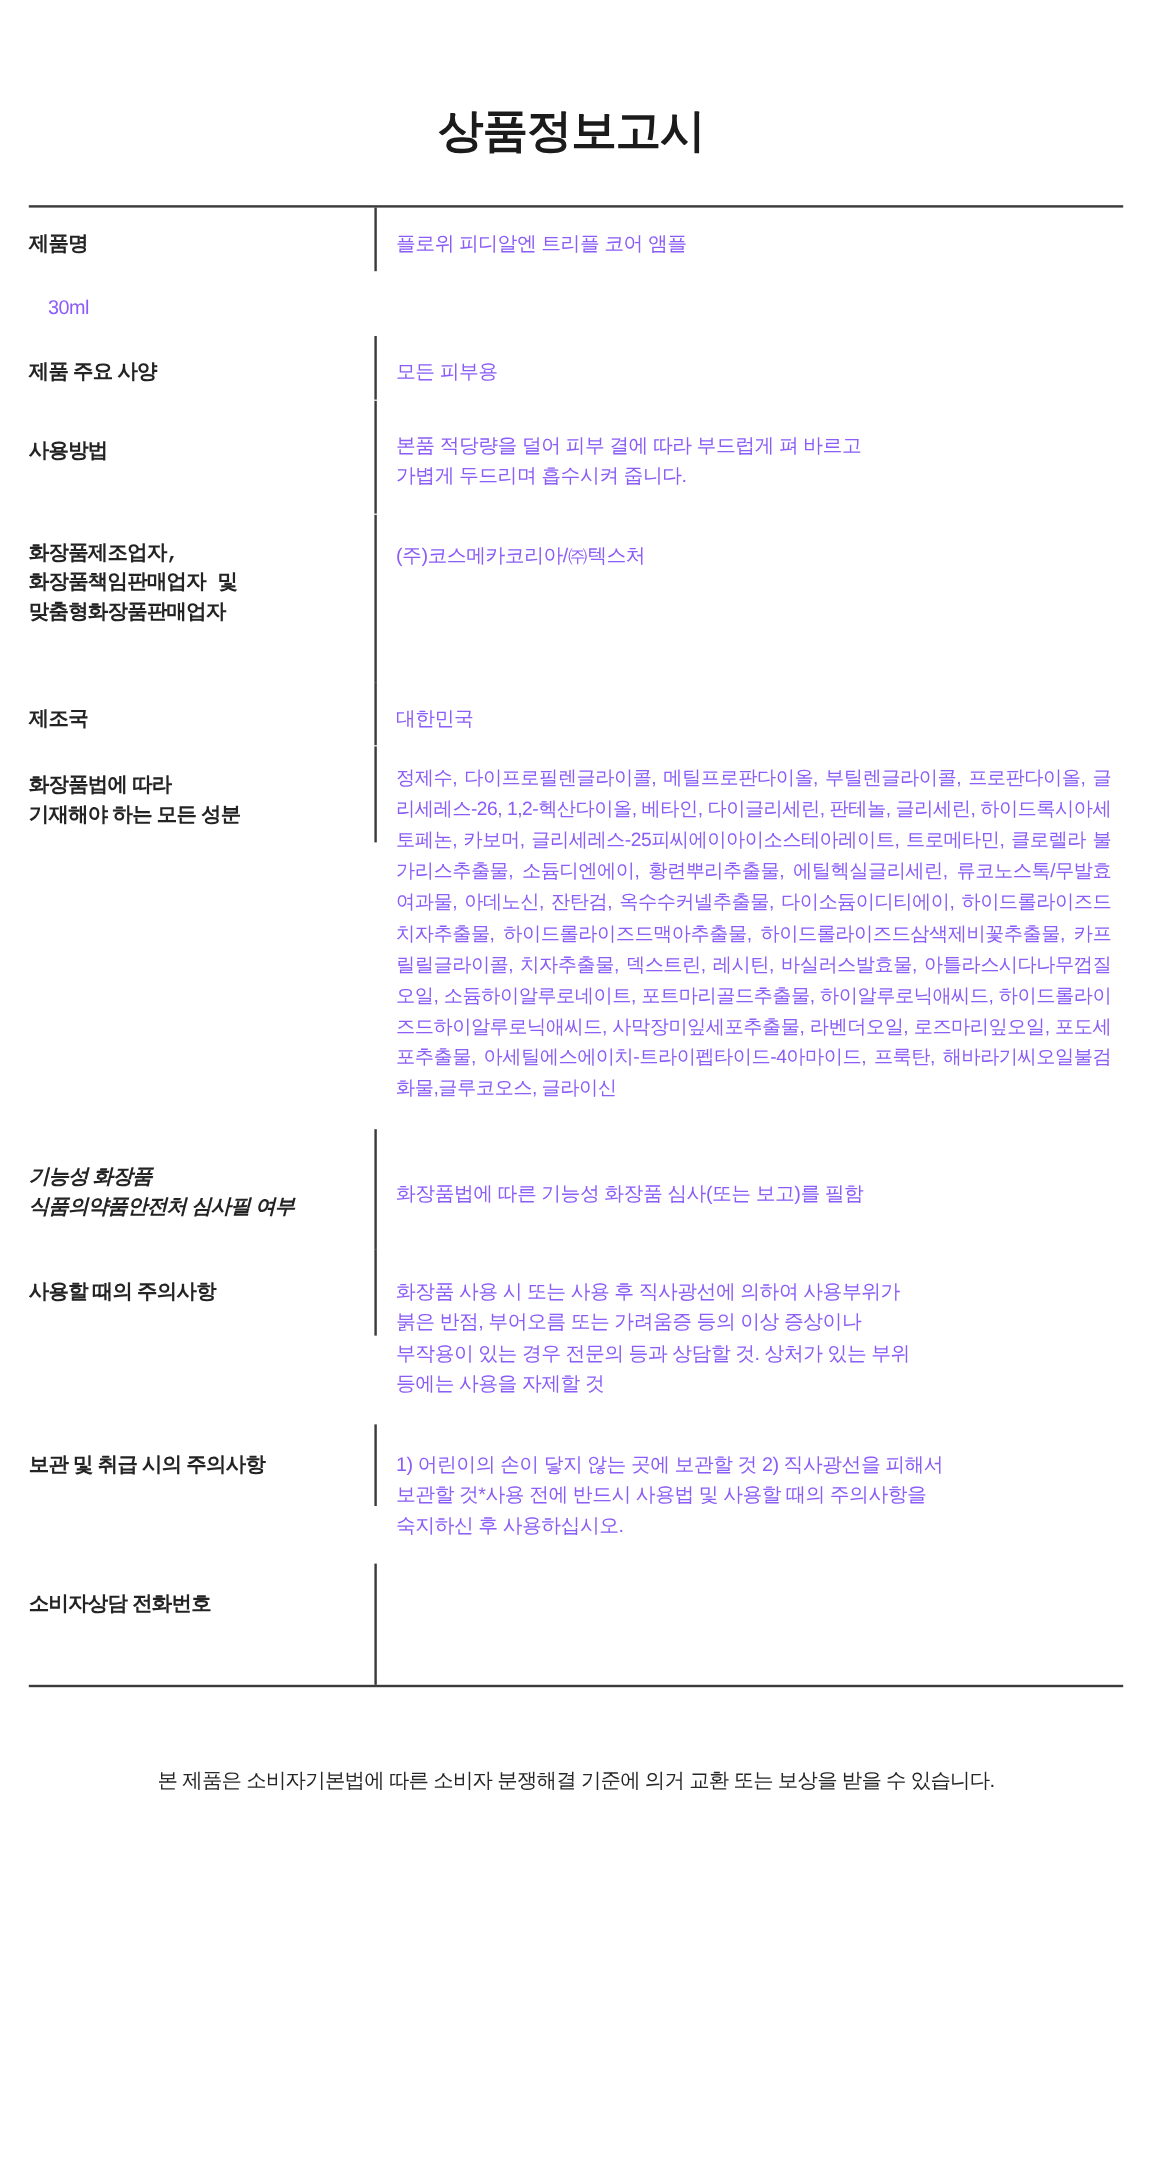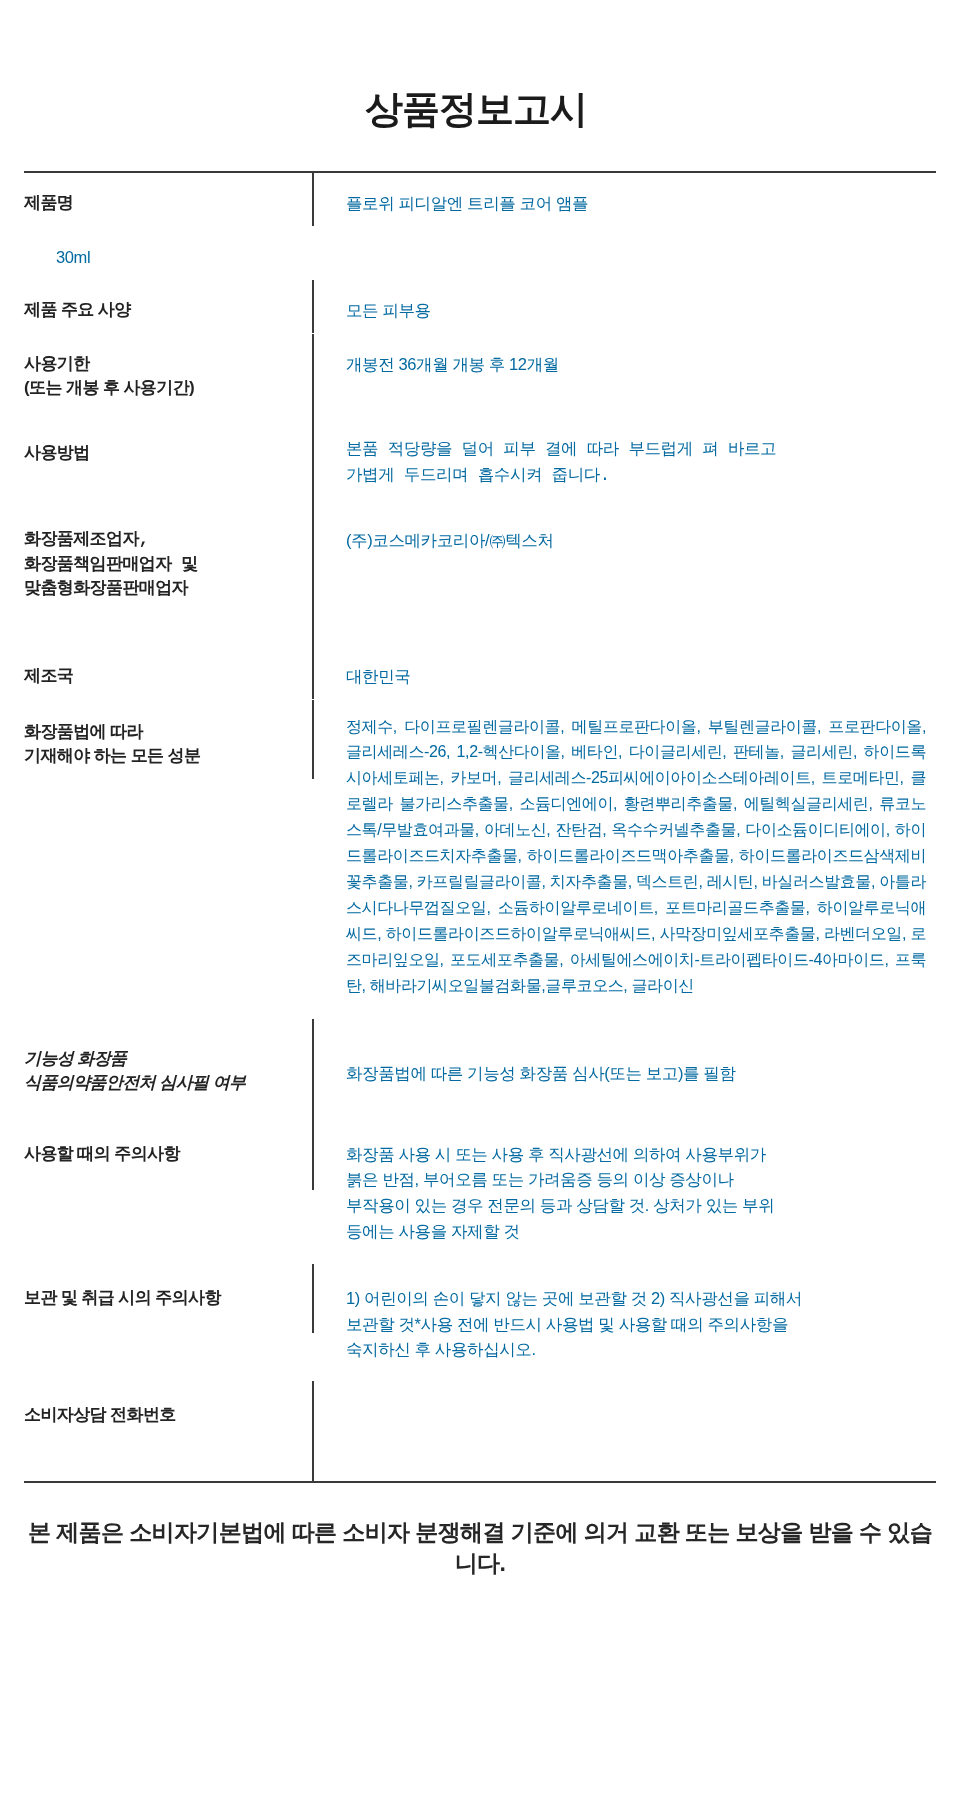--- a/index.html
+++ b/index.html
@@ -51,48 +51,49 @@
     font-size: 17px;
     font-weight: bold;
     line-height: 1.45;
     color: #232323;
     border-right: 2px solid #3a3a3a;
     letter-spacing: -0.6px;
   }
   .cell-value {
     flex: 1;
     box-sizing: border-box;
-    padding: 18px 10px 10px 32px;
+    padding: 18px 10px 10px 16px;
     font-size: 16.5px;
     line-height: 1.55;
-    color: #0369a1;
+    color: #8b5cf6;
     letter-spacing: -0.4px;
     white-space: pre-line;
   }
   .cell-value.ingredients {
     font-size: 16px;
     line-height: 1.62;
     padding-top: 14px;
     padding-bottom: 20px;
     text-align: justify;
     word-break: break-all;
   }
   .row.tall-gap .cell-label { padding-bottom: 40px; }
   .footer {
     width: 912px;
     margin: 0 auto;
     text-align: center;
     padding-top: 34px;
   }
   .footer-note {
-    font-size: 23px;
-    font-weight: bold;
+    font-size: 17px;
+    font-weight: normal;
     color: #262626;
     letter-spacing: -0.6px;
     padding-bottom: 36px;
+    margin-top: 32px;
   }
   .footer-origin {
     font-size: 17px;
     color: #3a3a3a;
     letter-spacing: 1.2px;
     padding-bottom: 60px;
   }
 </style>
 </head>
 <body>
@@ -110,29 +111,24 @@
 
     <div class="row">
       <div class="cell-value">30ml</div>
     </div>
 
     <div class="row">
       <div class="cell-label">제품 주요 사양</div>
       <div class="cell-value">모든 피부용</div>
     </div>
 
-    <div class="row">
-      <div class="cell-label" style="white-space: pre-line;">사용기한
-(또는 개봉 후 사용기간)</div>
-      <div class="cell-value">개봉전 36개월 개봉 후 12개월</div>
-    </div>
 
     <div class="row tall-gap">
       <div class="cell-label" style="padding-top:30px;">사용방법</div>
-      <div class="cell-value" style="padding-top:26px; padding-bottom:18px;font-family:Liberation Mono, monospace;">본품 적당량을 덜어 피부 결에 따라 부드럽게 펴 바르고
+      <div class="cell-value" style="padding-top:26px; padding-bottom:18px;">본품 적당량을 덜어 피부 결에 따라 부드럽게 펴 바르고
 가볍게 두드리며 흡수시켜 줍니다.</div>
     </div>
 
     <div class="row">
       <div class="cell-label" style="white-space: pre-line; padding-top:22px; padding-bottom:44px;font-family:Liberation Mono, monospace;">화장품제조업자,
 화장품책임판매업자 및
 맞춤형화장품판매업자</div>
       <div class="cell-value" style="padding-top:22px;">(주)코스메카코리아/㈜텍스처</div>
     </div>
 

